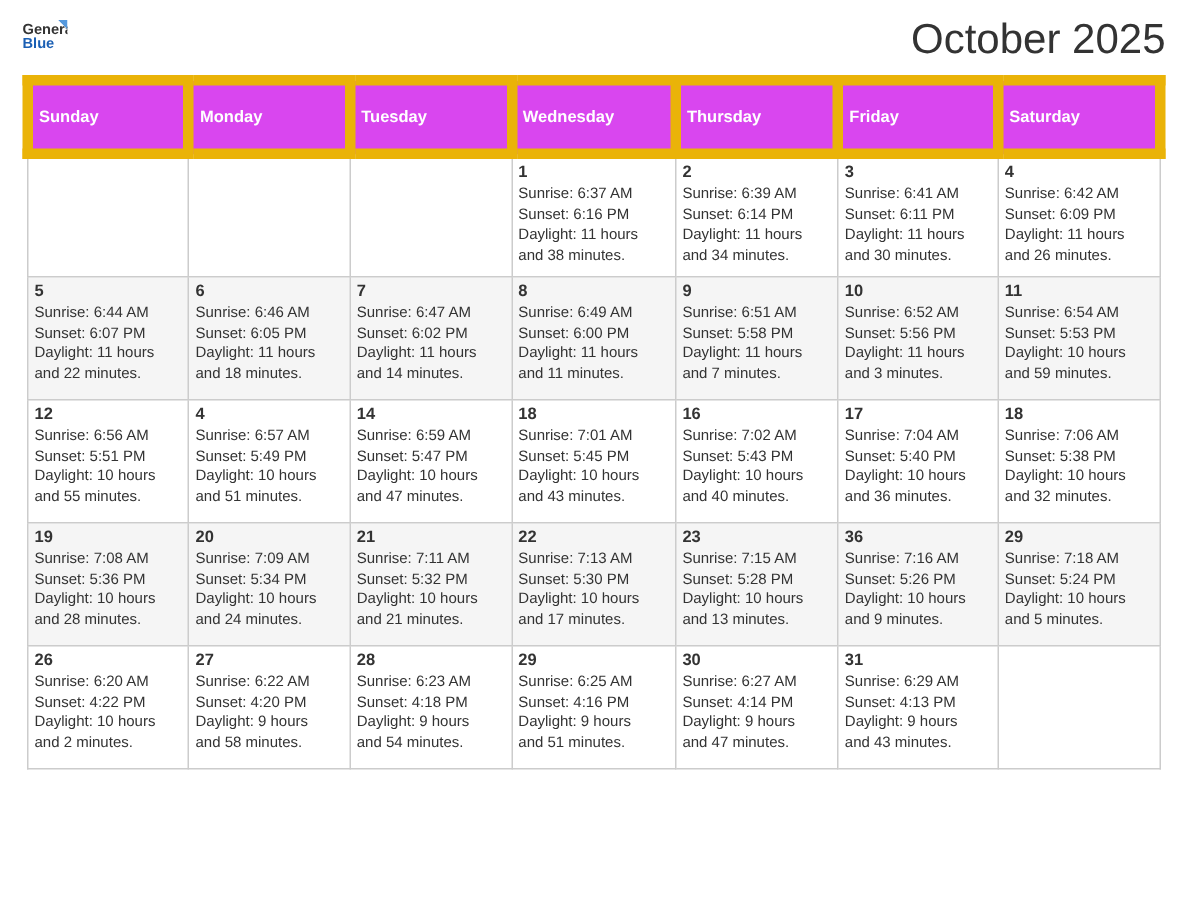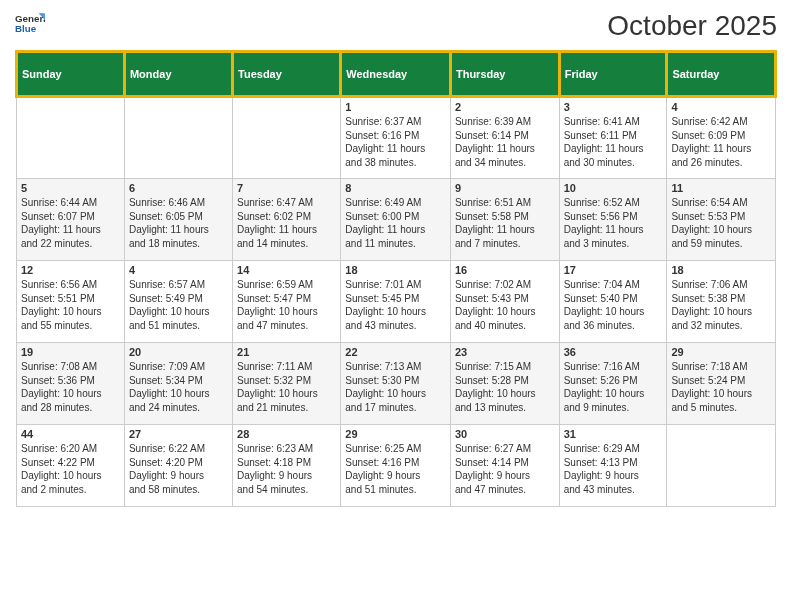--- a/index.html
+++ b/index.html
@@ -43,27 +43,27 @@
     .subtitle {
       font-size: 13px;
       color: #555;
     }
     .calendar {
       width: 100%;
       border-collapse: collapse;
       font-size: 10px;
     }
     .calendar thead th {
-      background: #15803d;
+      background: #d946ef;
       color: #fff;
       padding: 15px 4px;
       text-align: left;
       font-size: 11px;
       font-weight: bold;
-      border: 3px solid #eab308;
+      border: 7px solid #eab308;
     }
     .calendar tbody td {
       border: 1px solid #ccc;
       vertical-align: top;
       padding: 3px 4px;
       width: 113px;
       min-height: 80px;
       height: 82px;
       background: #fff;
     }
@@ -223,21 +223,21 @@
             <span class="day-num">36</span>
             <div class="day-info">Sunrise: 7:16 AM<br>Sunset: 5:26 PM<br>Daylight: 10 hours<br>and 9 minutes.</div>
           </td>
           <td>
             <span class="day-num">29</span>
             <div class="day-info">Sunrise: 7:18 AM<br>Sunset: 5:24 PM<br>Daylight: 10 hours<br>and 5 minutes.</div>
           </td>
         </tr>
         <tr>
           <td>
-            <span class="day-num">44</span>
+            <span class="day-num">26</span>
             <div class="day-info">Sunrise: 6:20 AM<br>Sunset: 4:22 PM<br>Daylight: 10 hours<br>and 2 minutes.</div>
           </td>
           <td>
             <span class="day-num">27</span>
             <div class="day-info">Sunrise: 6:22 AM<br>Sunset: 4:20 PM<br>Daylight: 9 hours<br>and 58 minutes.</div>
           </td>
           <td>
             <span class="day-num">28</span>
             <div class="day-info">Sunrise: 6:23 AM<br>Sunset: 4:18 PM<br>Daylight: 9 hours<br>and 54 minutes.</div>
           </td>

